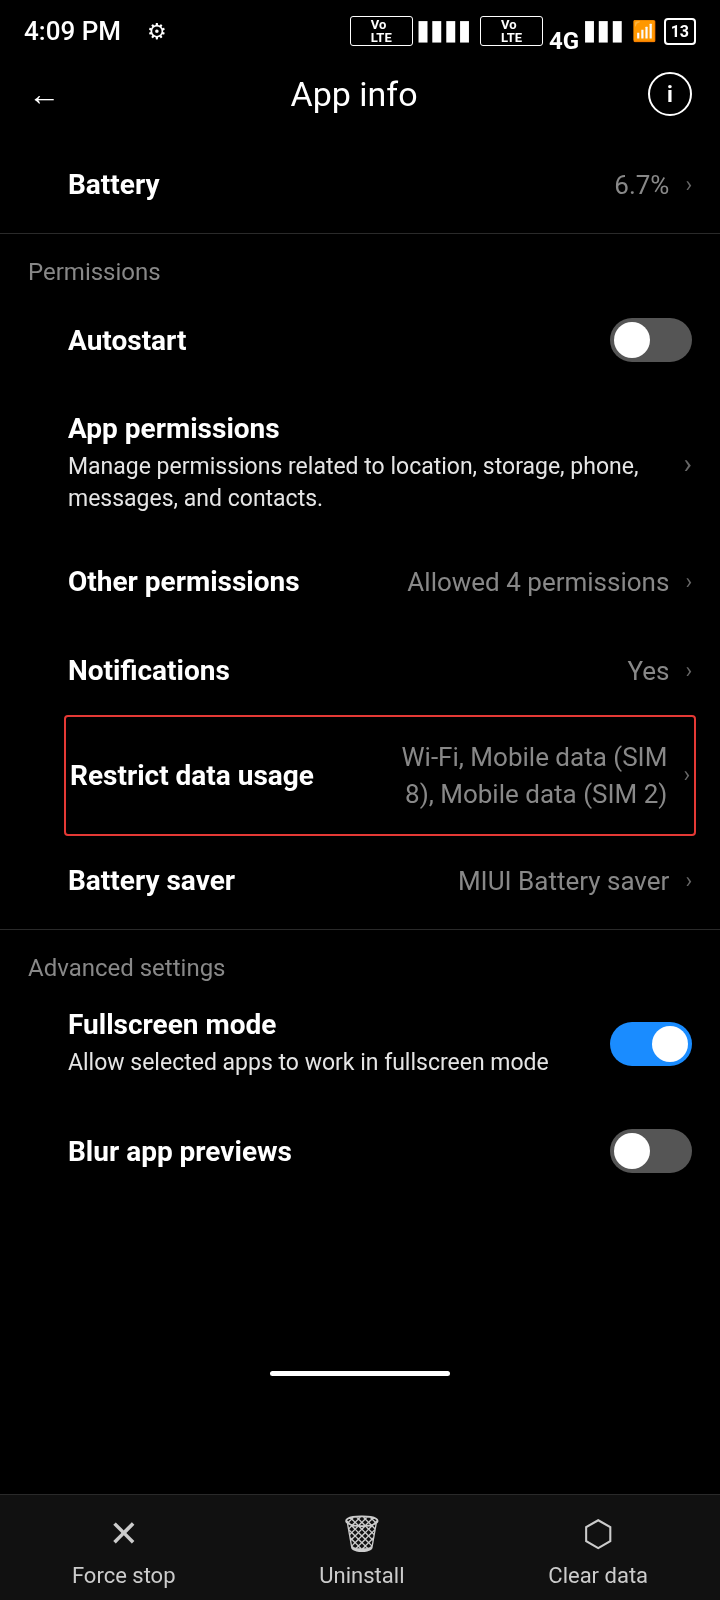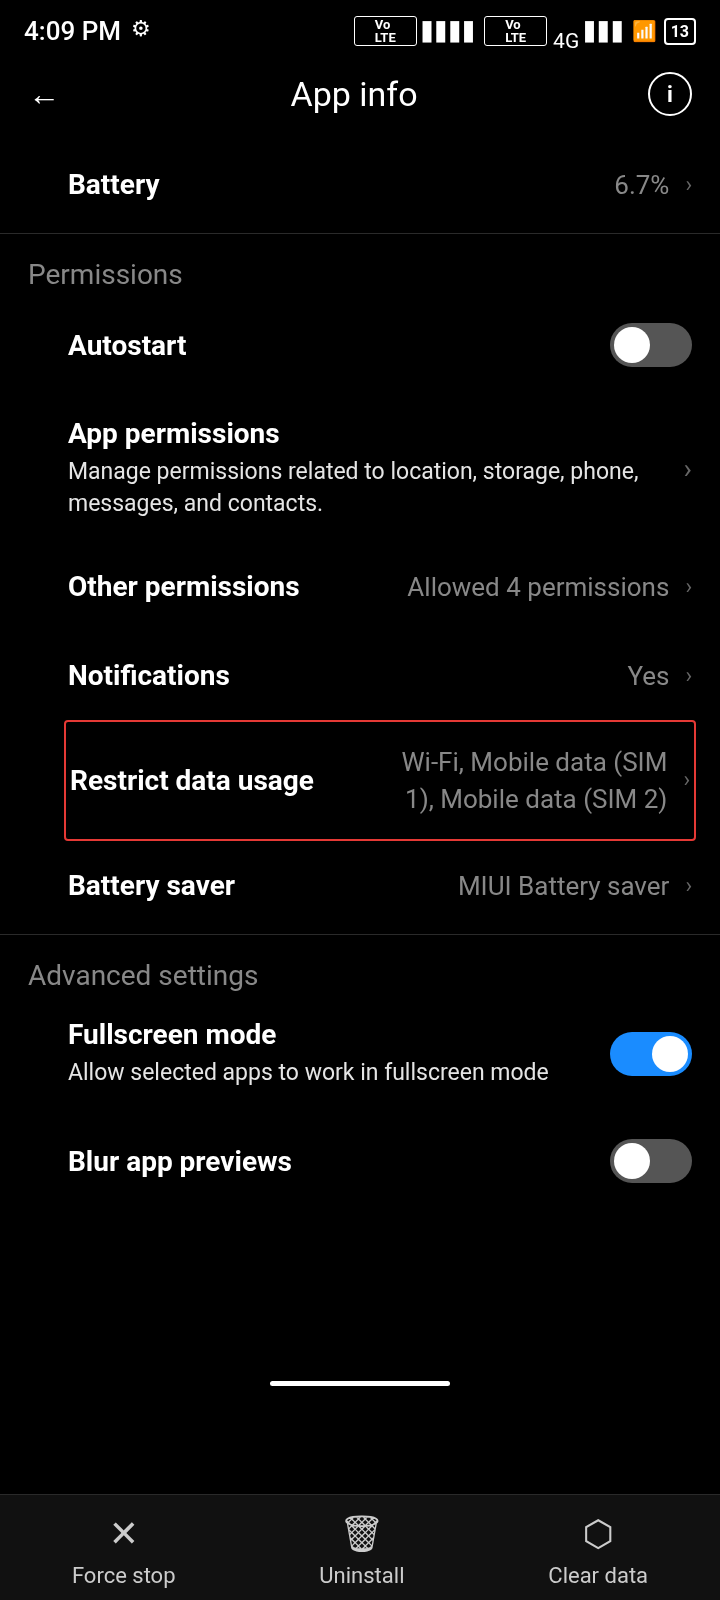--- a/index.html
+++ b/index.html
@@ -20,22 +20,22 @@
       justify-content: space-between;
       align-items: center;
       padding: 14px 24px 8px 24px;
       height: 56px;
     }
     .status-time {
       font-size: 26px;
       font-weight: 500;
       color: #fff;
       display: flex;
-      align-items: flex-start;
-      gap: 10px;
+      align-items: center;
+      gap: 26px;
     }
     .status-icons {
       display: flex;
       align-items: center;
       gap: 6px;
     }
     .badge-lte {
       border: 1.5px solid #fff;
       border-radius: 3px;
       padding: 1px 20px;
@@ -117,21 +117,21 @@
       margin-left: 4px;
     }
 
     .divider {
       height: 1px;
       background: #2a2a2a;
       margin: 4px 0;
     }
 
     .section-label {
-      font-size: 28px;
+      font-size: 24px;
       color: #888;
       padding: 20px 28px 4px 28px;
     }
 
     
     .toggle {
       width: 82px;
       height: 44px;
       border-radius: 22px;
       position: relative;
@@ -240,21 +240,21 @@
 
 <div class="status-bar">
   <div class="status-time">
     <span>4:09 PM</span>
     <span class="gear-icon">⚙</span>
   </div>
   <div class="status-icons">
     <span class="badge-lte">Vo<br>LTE</span>
     <span style="font-size:18px;">▋▋▋▋</span>
     <span class="badge-lte">Vo<br>LTE</span>
-    <span style="font-size:21px;font-weight:400;margin-top:20px;">4G</span>
+    <span style="font-size:24px;font-weight:700;margin-top:20px;">4G</span>
     <span style="font-size:18px;">▋▋▋</span>
     <span class="wifi-icon">📶</span>
     <span class="battery-icon">
       <span>13</span>
     </span>
   </div>
 </div>
 
 <div class="top-nav">
   <span class="back-btn">←</span>
@@ -306,21 +306,21 @@
     <span class="setting-label">Notifications</span>
     <span class="setting-value">
       <span>Yes</span>
       <span class="chevron">›</span>
     </span>
   </div>
 
   <div class="highlighted-row">
     <span class="setting-label">Restrict data usage</span>
     <span class="setting-value" style="max-width:320px;text-align:right;line-height:1.4;">
-      <span>Wi-Fi, Mobile data (SIM 1), Mobile data (SIM 2)</span>
+      <span>Wi-Fi, Mobile data (SIM 8), Mobile data (SIM 2)</span>
       <span class="chevron">›</span>
     </span>
   </div>
 
   <div class="setting-row">
     <span class="setting-label">Battery saver</span>
     <span class="setting-value">
       <span>MIUI Battery saver</span>
       <span class="chevron">›</span>
     </span>

